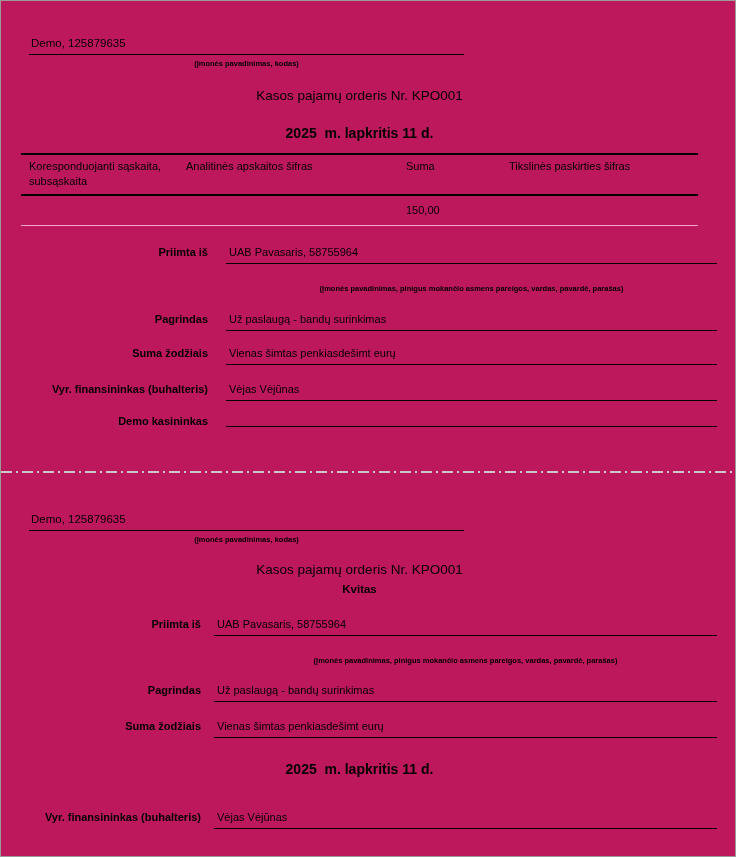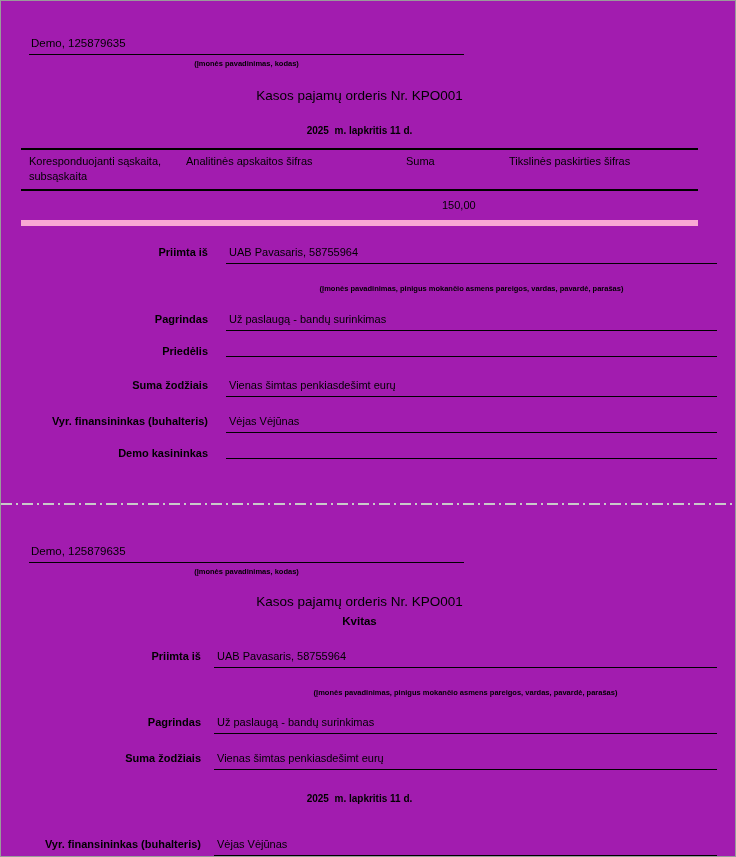--- a/index.html
+++ b/index.html
@@ -5,21 +5,21 @@
   * { margin: 0; padding: 0; box-sizing: border-box; }
   html, body { background: #fff; }
   body {
     font-family: "Liberation Sans", "DejaVu Sans", sans-serif;
     color: #000;
   }
   .page {
     position: relative;
     width: 736px;
     height: 857px;
-    background: #a21caf;
+    background: #be185d;
     border: 1px solid #9a9a9a;
     overflow: hidden;
   }
 
   
   .company-block { width: 435px; margin-left: 28px; }
   .s1 .company-block { margin-top: 36px; }
   .s2 .company-block { margin-top: 40px; }
   .company-name {
     font-size: 11.5px;
@@ -32,47 +32,47 @@
     text-align: center;
     font-size: 7.5px;
     font-weight: 700;
   }
 
   
   .center-band { width: 677px; margin-left: 20px; text-align: center; }
   .doc-title { font-size: 13.5px; font-weight: 400; }
   .s1 .doc-title { margin-top: 20px; }
   .s2 .doc-title { margin-top: 18px; }
-  .doc-date { font-size: 10px; font-weight: 700; white-space: pre; }
+  .doc-date { font-size: 14px; font-weight: 700; white-space: pre; }
   .s1 .doc-date { margin-top: 22px; }
   .kvitas-label { margin-top: 6px; font-size: 11.5px; font-weight: 700; }
 
   
   .acct-table {
     width: 677px;
     margin: 12px 0 0 20px;
     border-top: 2px solid #000;
-    border-bottom: 6px solid #f9a8d4;
+    border-bottom: 1px solid #f9a8d4;
     font-size: 11px;
   }
   .acct-head {
     display: grid;
     grid-template-columns: 157px 220px 103px 197px;
     padding: 4px 0 5px;
     line-height: 1.35;
     border-bottom: 2px solid #000;
   }
   .acct-head > div { padding-left: 8px; }
   .acct-head .wrap-narrow span { display: inline-block; max-width: 140px; }
   .acct-row {
     display: grid;
     grid-template-columns: 157px 220px 103px 197px;
     padding: 8px 0 9px;
   }
-  .acct-row > div { padding-left: 8px; margin-left: 36px; }
+  .acct-row > div { padding-left: 8px; }
 
   
   .frow { display: flex; align-items: center; margin-left: 20px; }
   .flabel {
     flex: 0 0 187px;
     text-align: right;
     font-weight: 700;
     font-size: 11px;
     padding-bottom: 6px;
     white-space: nowrap;
@@ -153,24 +153,20 @@
       <div class="flabel">Priimta iš</div>
       <div class="fvalue">UAB Pavasaris, 58755964</div>
     </div>
     <div class="payer-note">(Įmonės pavadinimas, pinigus mokančio asmens pareigos, vardas, pavardė, parašas)</div>
 
     <div class="frow mt20">
       <div class="flabel">Pagrindas</div>
       <div class="fvalue">Už paslaugą - bandų surinkimas</div>
     </div>
 
-    <div class="frow mt14">
-      <div class="flabel">Priedėlis</div>
-      <div class="fvalue"></div>
-    </div>
 
     <div class="frow mt16">
       <div class="flabel">Suma žodžiais</div>
       <div class="fvalue">Vienas šimtas penkiasdešimt eurų</div>
     </div>
 
     <div class="frow mt18">
       <div class="flabel">Vyr. finansininkas (buhalteris)</div>
       <div class="fvalue">Vėjas Vėjūnas</div>
     </div>

